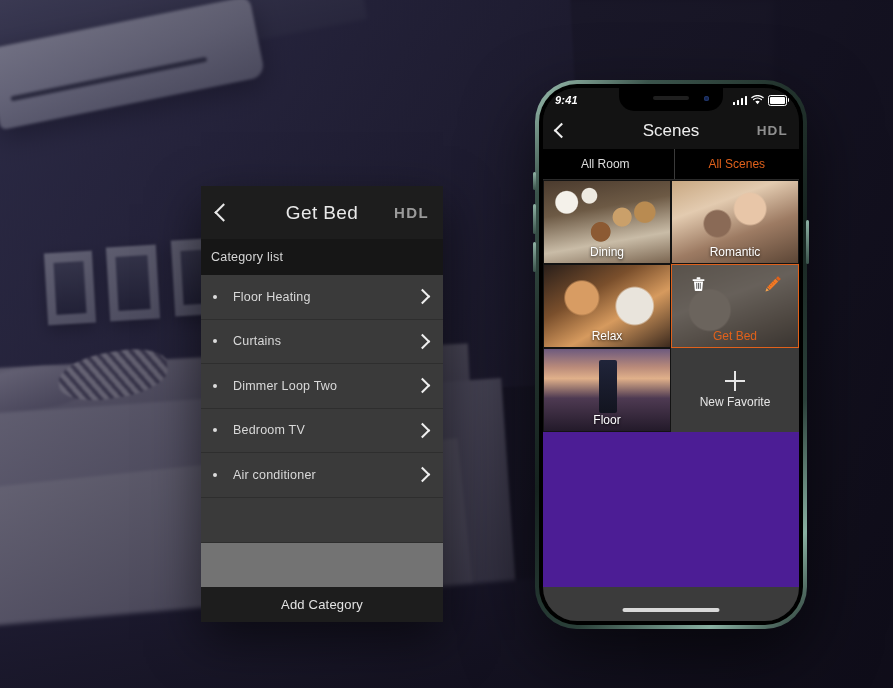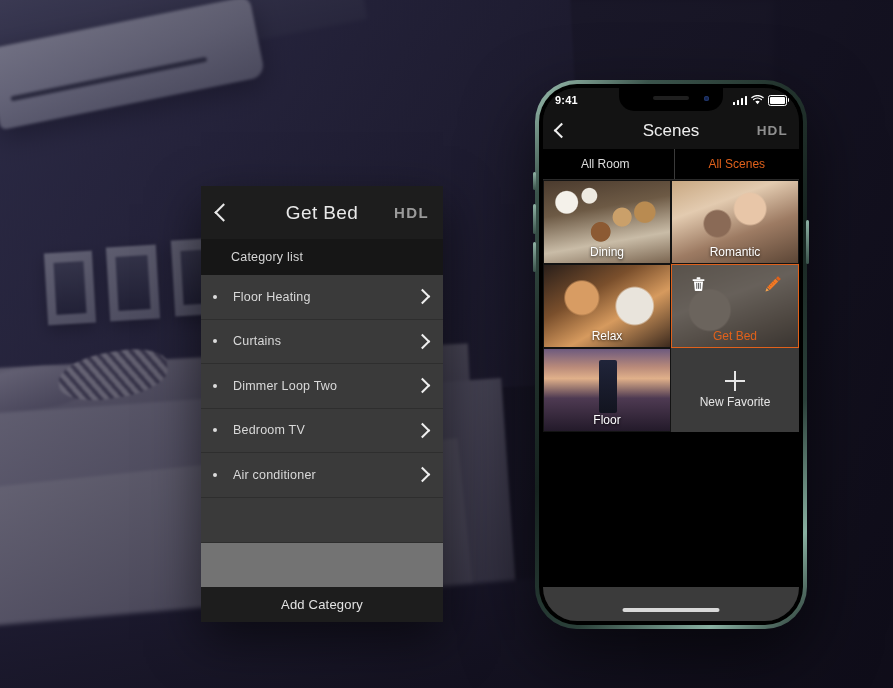--- a/index.html
+++ b/index.html
@@ -122,21 +122,21 @@
     position:absolute;left:0;right:0;text-align:center;
     color:#e9e9e9;font-size:19px;letter-spacing:.4px;font-weight:400;
     pointer-events:none;
   }
   #panel-brand{
     position:absolute;right:14px;color:#9a9a9a;font-size:15px;font-weight:700;letter-spacing:1.4px;
   }
   #panel-subbar{
     height:36px;background:#161616;display:flex;align-items:center;flex:0 0 auto;
   }
-  #panel-subbar span{color:#d6d6d6;font-size:12.5px;padding-left:10px;letter-spacing:.2px;margin-left:20px;}
+  #panel-subbar span{color:#d6d6d6;font-size:12.5px;padding-left:10px;letter-spacing:.2px;}
   #cat-list{flex:1 1 auto;background:#737373;}
   .cat-row{
     height:43.5px;display:flex;align-items:center;position:relative;
     border-bottom:1px solid #2e2e2e;background:#3a3a3a;cursor:pointer;
   }
   .cat-bullet{
     width:4px;height:4px;border-radius:50%;background:#dcdcdc;margin-left:12px;flex:0 0 auto;
   }
   .cat-label{color:#d9d9d9;font-size:12.5px;margin-left:16px;letter-spacing:.2px;}
   .cat-chev{
@@ -181,21 +181,21 @@
   }
   #notch .cam{
     position:absolute;right:14px;top:8px;width:5px;height:5px;border-radius:50%;
     background:#12204a;box-shadow:inset 0 0 2px #3a5ea8;
   }
 
   #statusbar{
     height:24px;flex:0 0 auto;background:#131313;display:flex;align-items:center;
     padding:0 12px;position:relative;z-index:5;
   }
-  #clock{color:#fff;font-size:11px;font-weight:700;letter-spacing:.2px;}
+  #clock{color:#fff;font-size:11px;font-weight:700;letter-spacing:.2px;font-style:italic;}
   #status-right{margin-left:auto;display:flex;align-items:center;gap:4px;}
   .bars{display:flex;align-items:flex-end;gap:1.5px;height:9px;}
   .bars i{display:block;width:2.5px;background:#fff;border-radius:.5px;}
   .bars i:nth-child(1){height:3px;}
   .bars i:nth-child(2){height:5px;}
   .bars i:nth-child(3){height:7px;}
   .bars i:nth-child(4){height:9px;}
   .batt{width:17px;height:9px;border:1px solid #fff;border-radius:2.5px;position:relative;}
   .batt:before{content:"";position:absolute;inset:1px;background:#fff;border-radius:1px;}
   .batt:after{content:"";position:absolute;right:-3px;top:2.5px;width:1.5px;height:4px;background:#fff;border-radius:0 1px 1px 0;}
@@ -210,21 +210,21 @@
 
   #tabbar{height:30px;flex:0 0 auto;display:flex;background:#000000;border-bottom:1px solid #2a2a2a;gap:6px;}
   .tab{
     flex:1;display:flex;align-items:center;justify-content:center;
     font-size:12px;color:#dcdcdc;cursor:pointer;
   }
   .tab.active{color:#e0611b;}
   .tab+.tab{border-left:1px solid #3a3a3a;}
 
   #grid{
-    flex:1 1 auto;background:#000000;padding:0;display:flex;flex-wrap:wrap;
+    flex:1 1 auto;background:#4c1d95;padding:0;display:flex;flex-wrap:wrap;
     align-content:flex-start;
   }
   .tile{
     width:50%;height:84px;position:relative;overflow:hidden;box-sizing:border-box;
     border:1px solid #131313;cursor:pointer;
   }
   .tile .img{position:absolute;inset:0;}
   .tile .cap{
     position:absolute;left:0;right:0;bottom:4px;text-align:center;
     color:#fff;font-size:12px;text-shadow:0 1px 3px rgba(0,0,0,.85);

